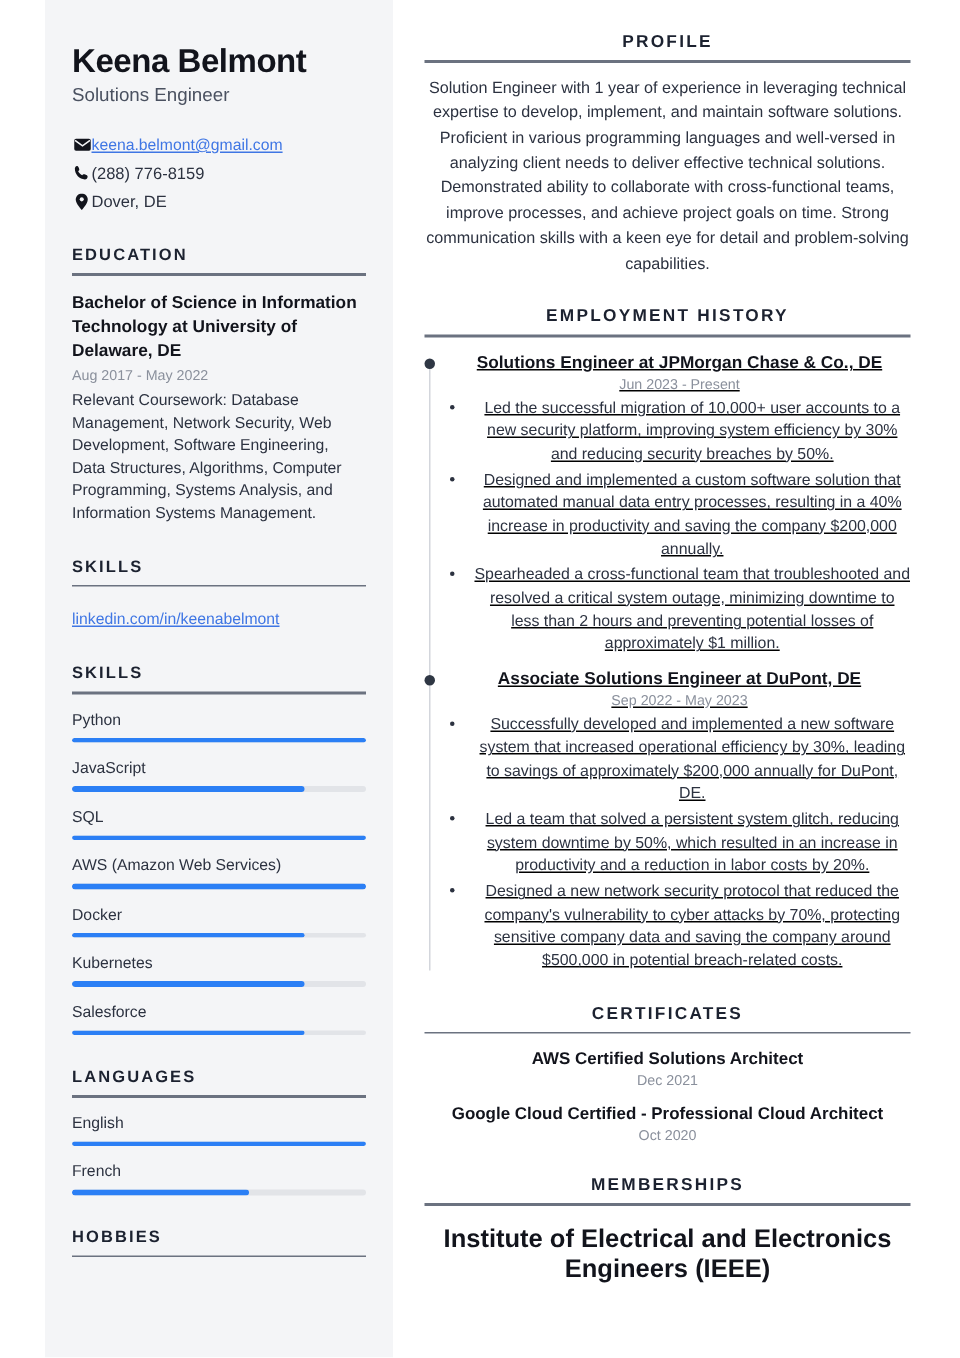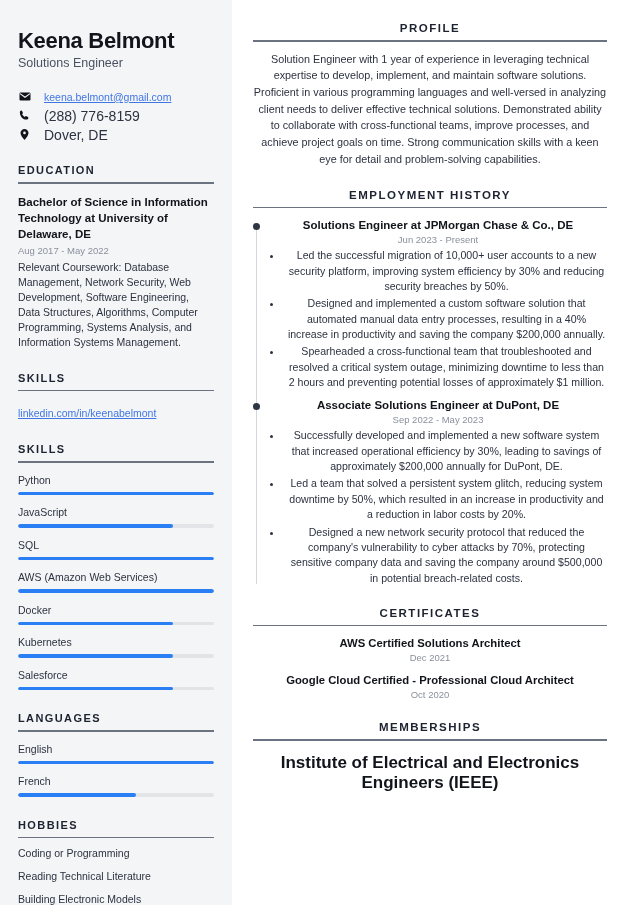--- a/index.html
+++ b/index.html
@@ -2,45 +2,45 @@
 <html><head>
 <meta charset="utf-8">
 <style>
   * { box-sizing: border-box; margin: 0; padding: 0; }
   html, body {
     width: 640px; height: 905px;
     background: #ffffff;
     font-family: "Liberation Sans", sans-serif;
     overflow: hidden;
   }
-  .page { position: relative; width: 632px; height: 905px; display: flex; }
+  .page { position: relative; width: 632px; height: 905px; display: flex; padding-left: 30px; }
 
   
   .sidebar {
     width: 232px; min-width: 232px; height: 905px;
     background: #f4f5f7;
     padding: 28px 18px 0 18px;
   }
   .name {
     font-size: 22px; font-weight: 700; color: #12141c;
     letter-spacing: -0.3px; line-height: 1.15;
   }
   .job-title {
     font-size: 12.5px; color: #4a5160; margin-top: 3px; font-weight: 400;
   }
   .contacts { margin-top: 19px; }
   .contact-row {
-    display: flex; align-items: center; gap: 13px;
+    display: flex; align-items: center; gap: 0;
     height: 15px; margin-bottom: 4px;
   }
   .contact-row .ico {
     width: 13px; min-width: 13px; display: flex;
     align-items: center; justify-content: center; color: #12141c;
   }
-  .contact-text { font-size: 14px; color: #2c3240; }
+  .contact-text { font-size: 11px; color: #2c3240; }
   .contact-link {
     font-size: 10.5px; color: #3f76e4;
     text-decoration: underline; cursor: pointer;
   }
 
   .sb-section { margin-top: 22px; }
   .sb-head {
     font-size: 11px; font-weight: 700; color: #1c2230;
     letter-spacing: 1.4px; padding-bottom: 6px;
   }
@@ -81,21 +81,21 @@
   .m-head {
     font-size: 11.5px; font-weight: 700; color: #1c2230;
     letter-spacing: 1.5px; padding-bottom: 6px;
   }
   .m-rule { height: 1.5px; background: #6b7280; width: 100%; }
   .profile-text {
     font-size: 10.8px; color: #2c3240;
     line-height: 1.55; margin-top: 9px;
   }
 
-  .timeline { position: relative; padding-left: 16px; margin-top: 11px; }
+  .timeline { position: relative; padding-left: 16px; margin-top: 11px; text-decoration: underline; }
   .timeline:before {
     content: ""; position: absolute; left: 2.5px; top: 4px; bottom: 2px;
     width: 1px; background: #d3d6dc;
   }
   .job { position: relative; margin-bottom: 9px; }
   .job-dot {
     position: absolute; left: -16px; top: 3.5px;
     width: 7px; height: 7px; border-radius: 50%; background: #2f3744;
   }
   .job-head { font-size: 11.5px; font-weight: 700; color: #12141c; }
@@ -233,25 +233,20 @@
             <div class="bar-track">
               <div class="bar-fill" style="width: 60%;"></div>
             </div>
           </div>
         </div>
     </section>
 
     <section class="sb-section">
       <div class="sb-head">HOBBIES</div>
       <div class="sb-rule"></div>
-      <div id="hobbies-list">
-          <div class="hobby">Coding or Programming</div>
-          <div class="hobby">Reading Technical Literature</div>
-          <div class="hobby">Building Electronic Models</div>
-        </div>
     </section>
 
   </aside>
 
   <main class="main">
 
     <section class="m-section">
       <div class="m-head">PROFILE</div>
       <div class="m-rule"></div>
       <p class="profile-text">Solution Engineer with 1 year of experience in leveraging technical expertise to develop, implement, and maintain software solutions. Proficient in various programming languages and well-versed in analyzing client needs to deliver effective technical solutions. Demonstrated ability to collaborate with cross-functional teams, improve processes, and achieve project goals on time. Strong communication skills with a keen eye for detail and problem-solving capabilities.</p>

